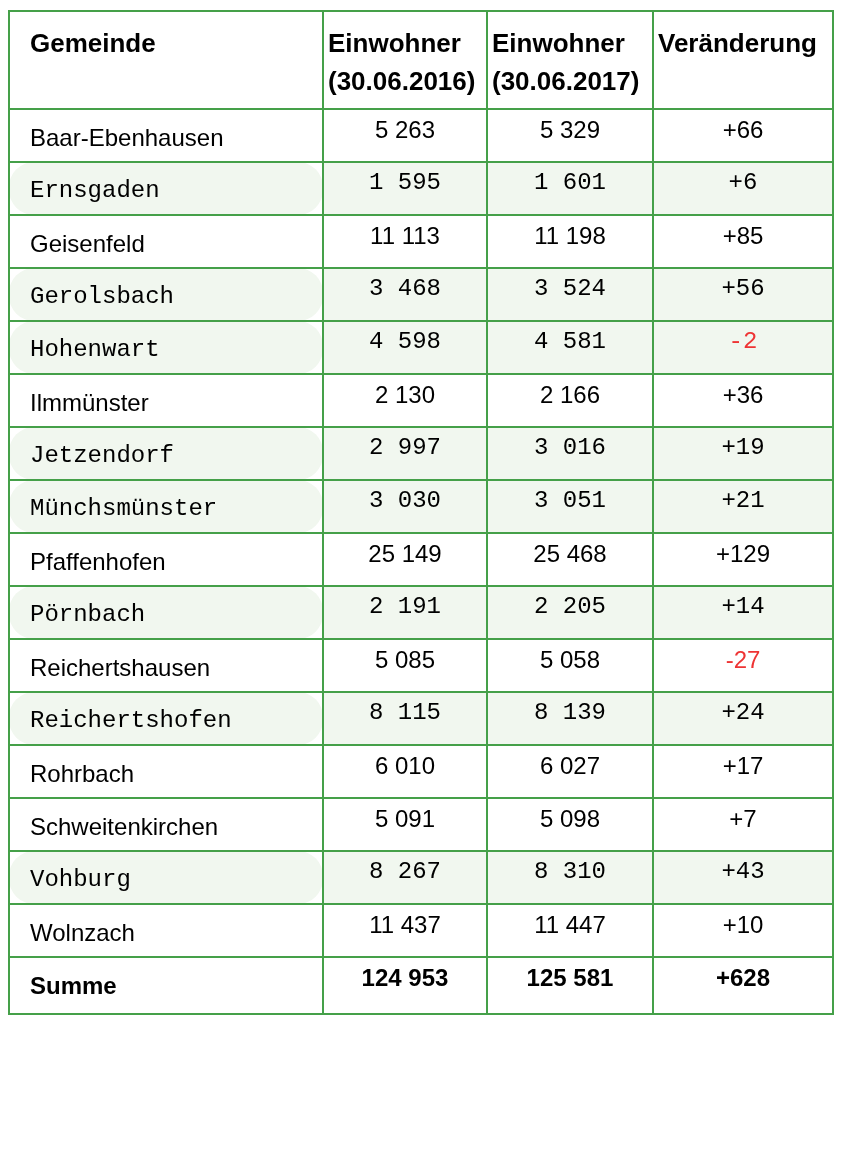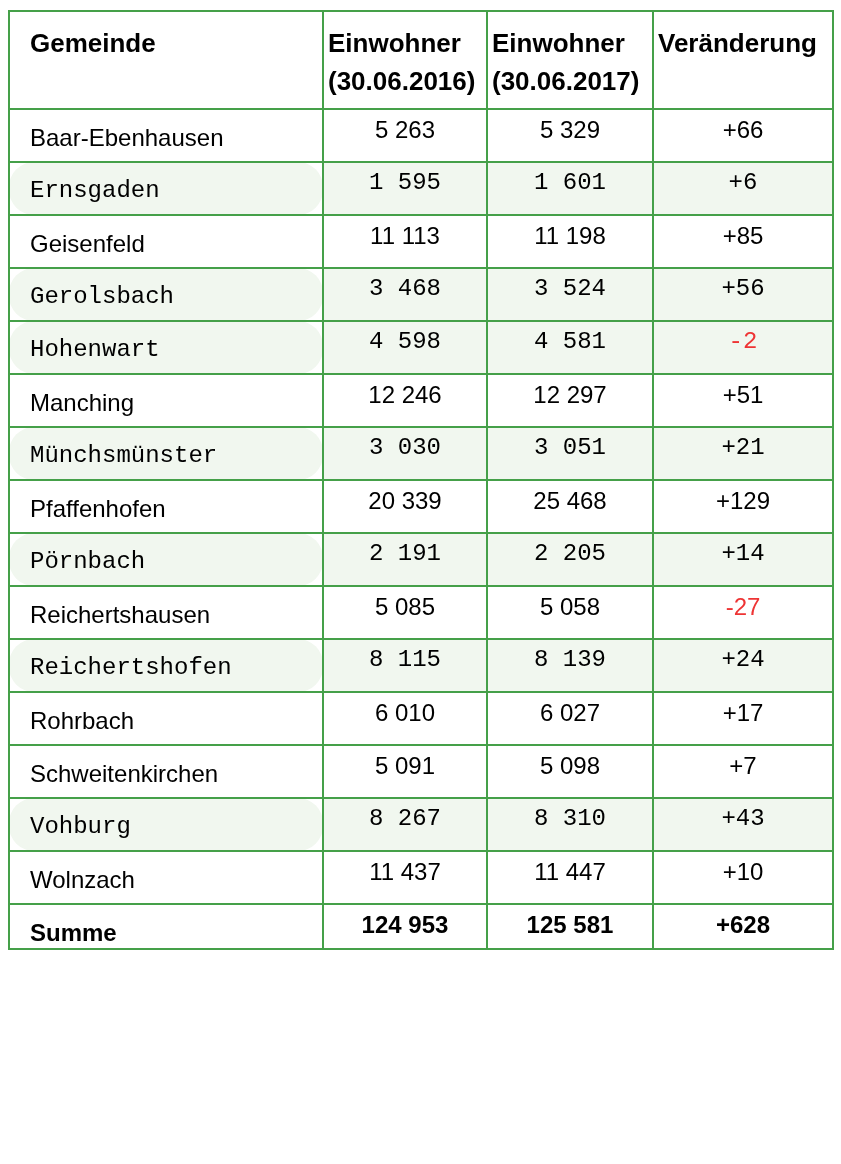--- a/index.html
+++ b/index.html
@@ -51,21 +51,21 @@
     border-radius: 25px;
   }
   td.num {
     text-align: center;
     padding-top: 6px;
   }
   tr.alt td { background: var(--altbg, #f1f7ef); font-family: Liberation Mono, monospace; }
   td.neg { color: var(--negative, #ee3434); }
   tr.total td {
     font-weight: bold;
-    height: 45px;
+    height: 57px;
   }
 </style>
 </head>
 <body>
 
 <table class="pop-table">
   <colgroup>
     <col style="width:314px">
     <col style="width:164px">
     <col style="width:166px">
@@ -114,34 +114,40 @@
     <td class="num">3 524</td>
     <td class="num">+56</td>
   </tr>
       <tr class="alt">
     <td class="name">Hohenwart</td>
     <td class="num">4 598</td>
     <td class="num">4 581</td>
     <td class="num neg">-2</td>
   </tr>
       <tr>
-    <td class="name">Manching</td>
-    <td class="num">12 246</td>
-    <td class="num">12 297</td>
-    <td class="num">+51</td>
+    <td class="name">Ilmmünster</td>
+    <td class="num">2 130</td>
+    <td class="num">2 166</td>
+    <td class="num">+36</td>
+  </tr>
+      <tr class="alt">
+    <td class="name">Jetzendorf</td>
+    <td class="num">2 997</td>
+    <td class="num">3 016</td>
+    <td class="num">+19</td>
   </tr>
       <tr class="alt">
     <td class="name">Münchsmünster</td>
     <td class="num">3 030</td>
     <td class="num">3 051</td>
     <td class="num">+21</td>
   </tr>
       <tr>
     <td class="name">Pfaffenhofen</td>
-    <td class="num">20 339</td>
+    <td class="num">25 149</td>
     <td class="num">25 468</td>
     <td class="num">+129</td>
   </tr>
       <tr class="alt">
     <td class="name">Pörnbach</td>
     <td class="num">2 191</td>
     <td class="num">2 205</td>
     <td class="num">+14</td>
   </tr>
       <tr>

